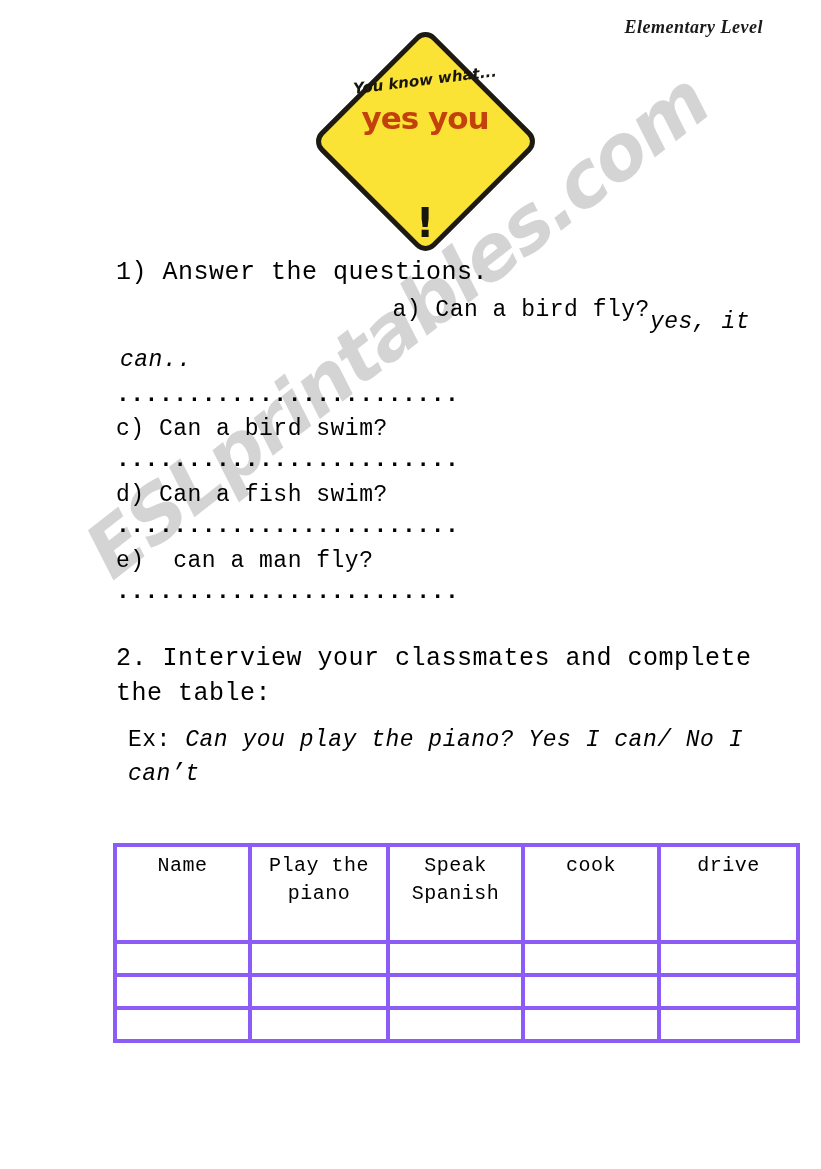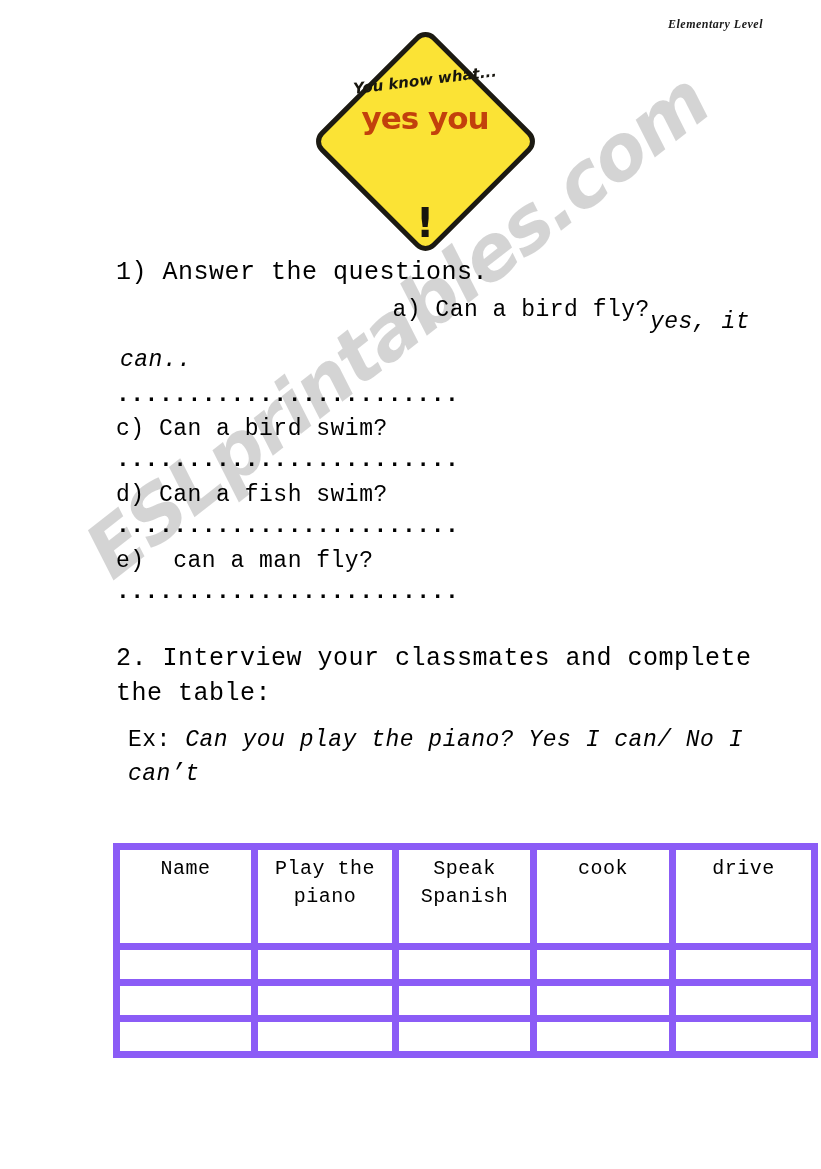--- a/index.html
+++ b/index.html
@@ -17,21 +17,21 @@
   }
 
   
   .level-label {
     position: absolute;
     top: 17px;
     right: 58px;
     font-family: "Liberation Serif", serif;
     font-style: italic;
     font-weight: 600;
-    font-size: 12px;
+    font-size: 18px;
     letter-spacing: 0.5px;
     color: #1a1a1a;
     white-space: nowrap;
   }
 
   
   .sign-wrap {
     position: absolute;
     left: 305px;
     top: 25px;
@@ -172,21 +172,21 @@
   
   .tbl {
     position: absolute;
     left: 113px;
     top: 843px;
     width: 643px;
     border-collapse: collapse;
     table-layout: fixed;
   }
   .tbl td, .tbl th {
-    border: 7px solid #8b5cf6;
+    border: 4px solid #8b5cf6;
     text-align: center;
     vertical-align: top;
     font-weight: 400;
     font-size: 20px;
     line-height: 1.42;
     letter-spacing: 0.5px;
     padding: 5px 2px 0 2px;
     margin-top: 21px;
   }
   .tbl thead th { height: 88px; }

